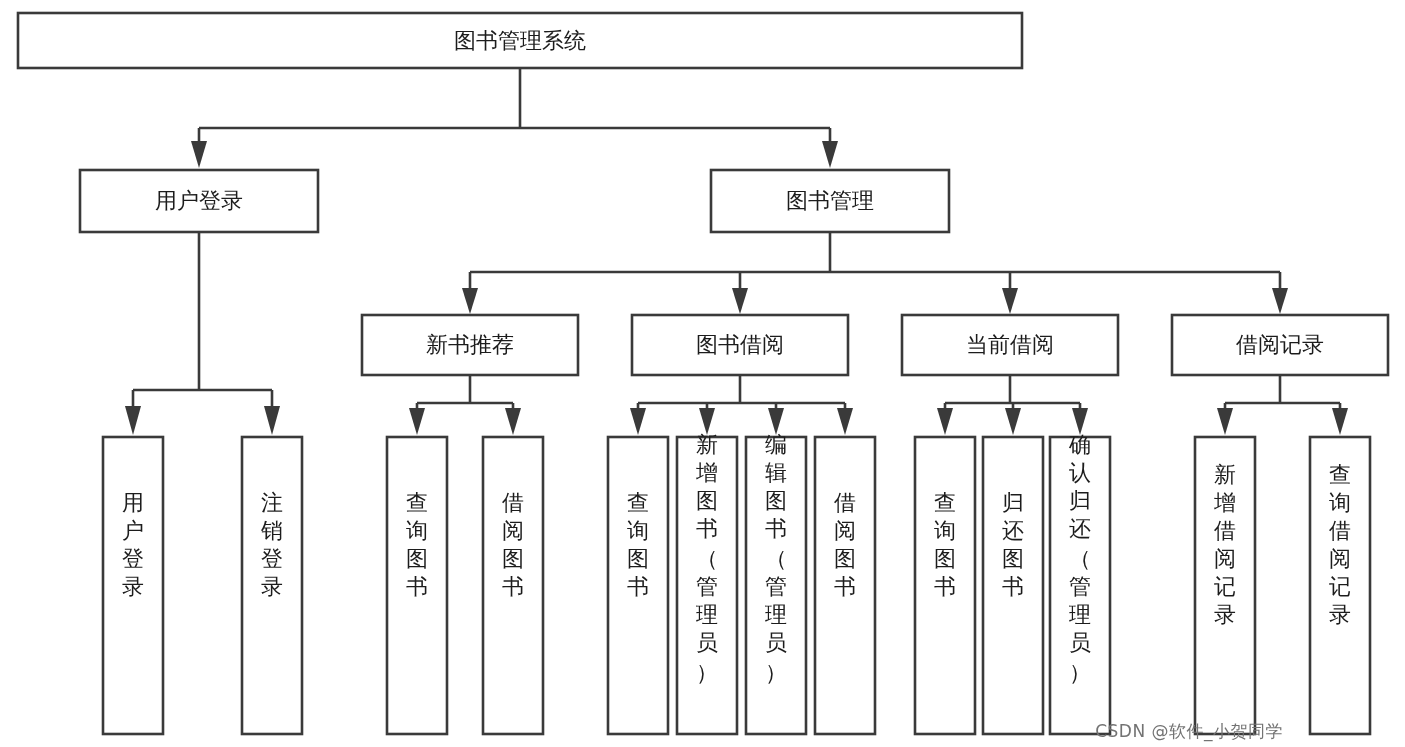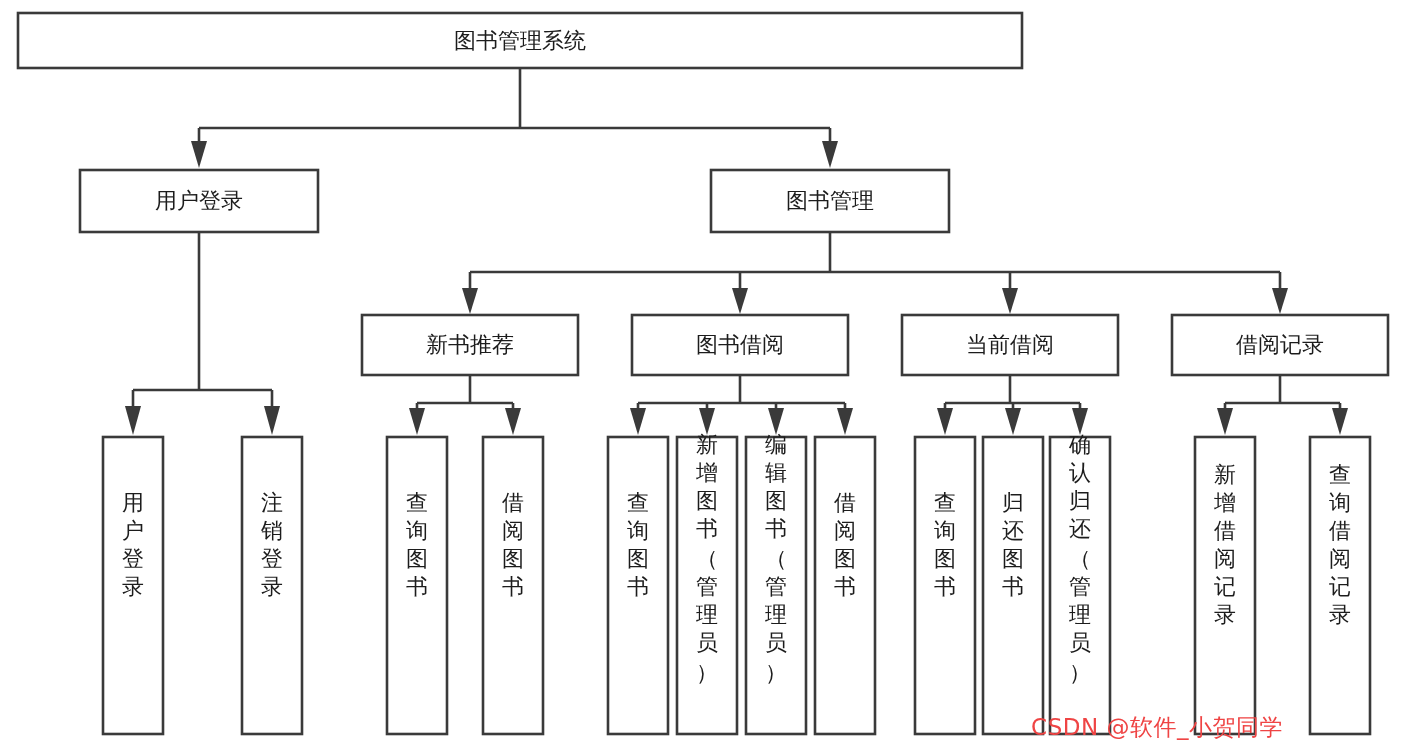--- a/index.html
+++ b/index.html
@@ -57,22 +57,22 @@
     font-size: 22px;
     fill: #1c1c1c;
     text-anchor: middle;
     white-space: pre;
   }
   .watermark-text {
     position: absolute;
     right: 10px;
     bottom: 4px;
     font-family: "DejaVu Sans", "Liberation Sans", sans-serif;
-    font-size: 23px;
-    color: #ef4444;
+    font-size: 17px;
+    color: #737373;
     letter-spacing: 0.5px;
     user-select: none;
     white-space: nowrap;
     margin-top: 24px;
   }
 </style>
 </head>
 <body>
 
 <div id="diagram-root">

